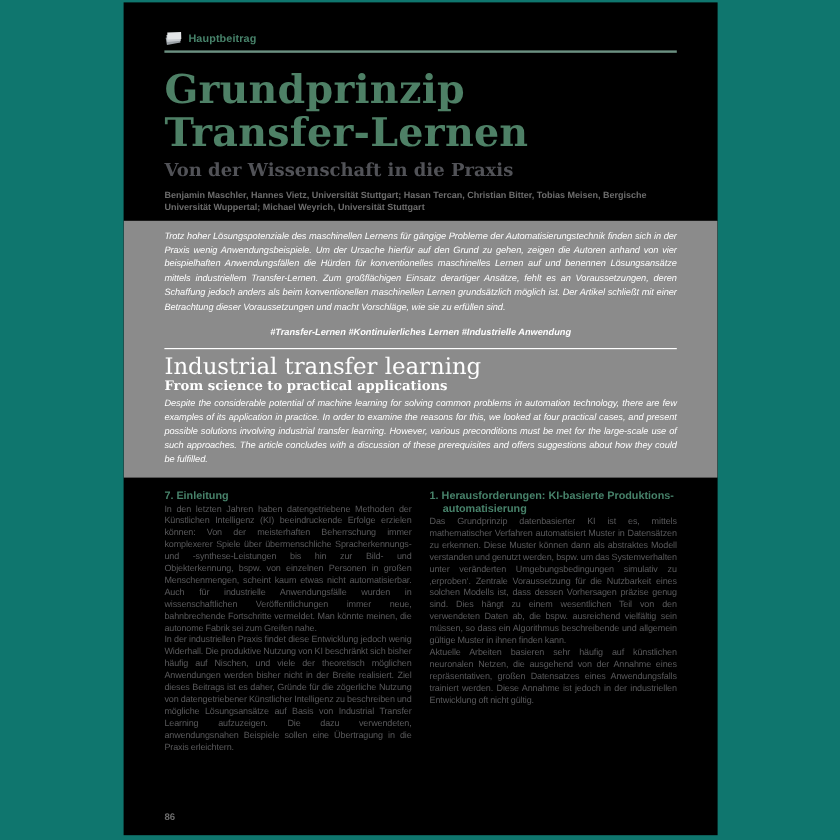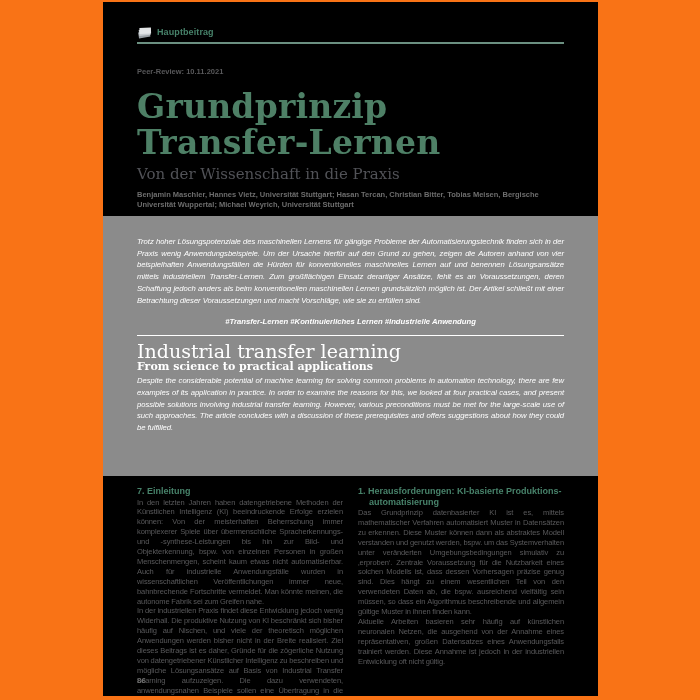--- a/index.html
+++ b/index.html
@@ -1,36 +1,36 @@
 <!DOCTYPE html>
 <html lang="de"><head>
 <meta charset="utf-8">
 <style>
   html,body{margin:0;padding:0;}
   body{width:700px;height:700px;background:#ffffff;font-family:"Liberation Sans",sans-serif;}
-  .canvas{position:relative;width:700px;height:700px;background:#f97316;overflow:hidden;}
+  .canvas{position:relative;width:700px;height:700px;background:#0f766e;overflow:hidden;}
   .page{position:absolute;left:103px;top:2px;width:495px;height:694px;background:#000000;overflow:hidden;}
   .inset{padding-left:34px;padding-right:34px;}
 
   .cat-row{display:flex;align-items:center;gap:5px;margin-top:23px;}
   .cat-icon{width:15px;height:13px;display:inline-block;flex:0 0 auto;}
   .cat-label{font-size:9px;font-weight:bold;color:#47826a;letter-spacing:0.1px;}
   .rule{height:2px;background:#6b9081;margin-top:4px;}
 
   .peer{margin-top:23px;font-size:7.5px;font-weight:bold;color:#58585a;}
 
   .title{margin:13px 0 0 0;font-family:"DejaVu Serif",serif;font-weight:bold;
          font-size:33px;line-height:36px;color:#4e8066;letter-spacing:0.2px;}
   .title span{display:block;}
-  .subtitle{margin:5px 0 0 0;font-family:"DejaVu Serif",serif;font-weight:normal;
+  .subtitle{margin:5px 0 0 0;font-family:"DejaVu Serif",serif;font-weight:bold;
             font-size:15px;line-height:17px;color:#515257;}
   .authors{margin-top:7px;font-size:7.5px;line-height:9.5px;font-weight:bold;color:#6d6d6d;}
 
-  .abstract-box{margin-top:7px;height:260px;box-sizing:border-box;background:#8b8b8b;
-                padding:20px 34px 0 34px;overflow:hidden;color:#ffffff;}
+  .abstract-box{margin-top:7px;height:214px;box-sizing:border-box;background:#8b8b8b;
+                padding:7px 34px 0 34px;overflow:hidden;color:#ffffff;}
   .abs-de,.abs-en{margin:0;font-size:7.7px;line-height:11.7px;font-style:italic;
                   text-align:justify;hyphens:auto;-webkit-hyphens:auto;letter-spacing:-0.05px;}
   .abs-tags{margin:11px 0 0 0;font-size:7.7px;font-weight:bold;font-style:italic;text-align:center;}
   .abs-sep{height:1px;background:#ffffff;margin-top:9px;}
   .abs-en-title{margin:7px 0 0 0;font-family:"DejaVu Serif",serif;font-weight:normal;
                 font-size:19px;line-height:17px;color:#ffffff;}
   .abs-en-sub{margin:1px 0 3px 0;font-family:"DejaVu Serif",serif;font-weight:bold;
               font-size:11px;line-height:11px;color:#ffffff;}
 
   .columns{display:flex;gap:15px;margin-top:10px;height:224px;overflow:hidden;}
@@ -54,21 +54,20 @@
           <svg width="15" height="13" viewBox="0 0 15 13" xmlns="http://www.w3.org/2000/svg">
             <rect x="1.5" y="5.5" width="11.5" height="6" fill="#9aa0a5" transform="rotate(-10 7 8.5)"></rect>
             <rect x="2" y="3.5" width="11.5" height="6" fill="#c7cbcf" transform="rotate(-6 7.5 6.5)"></rect>
             <rect x="2.5" y="1.8" width="11.5" height="6" fill="#e3e5e7" transform="rotate(-2 8 4.8)"></rect>
           </svg>
         </span>
         <span class="cat-label">Hauptbeitrag</span>
       </div>
       <div class="rule"></div>
 
-      <div class="peer">Peer-Review: 10.11.2021</div>
 
       <h1 class="title">
           <span>Grundprinzip</span>
           <span>Transfer-Lernen</span>
         </h1>
       <h2 class="subtitle">Von der Wissenschaft in die Praxis</h2>
 
       <div class="authors">Benjamin Maschler, Hannes Vietz, Universität Stuttgart; Hasan Tercan, Christian Bitter, Tobias Meisen, Bergische Universität Wuppertal; Michael Weyrich, Universität Stuttgart</div>
     </div>
 

